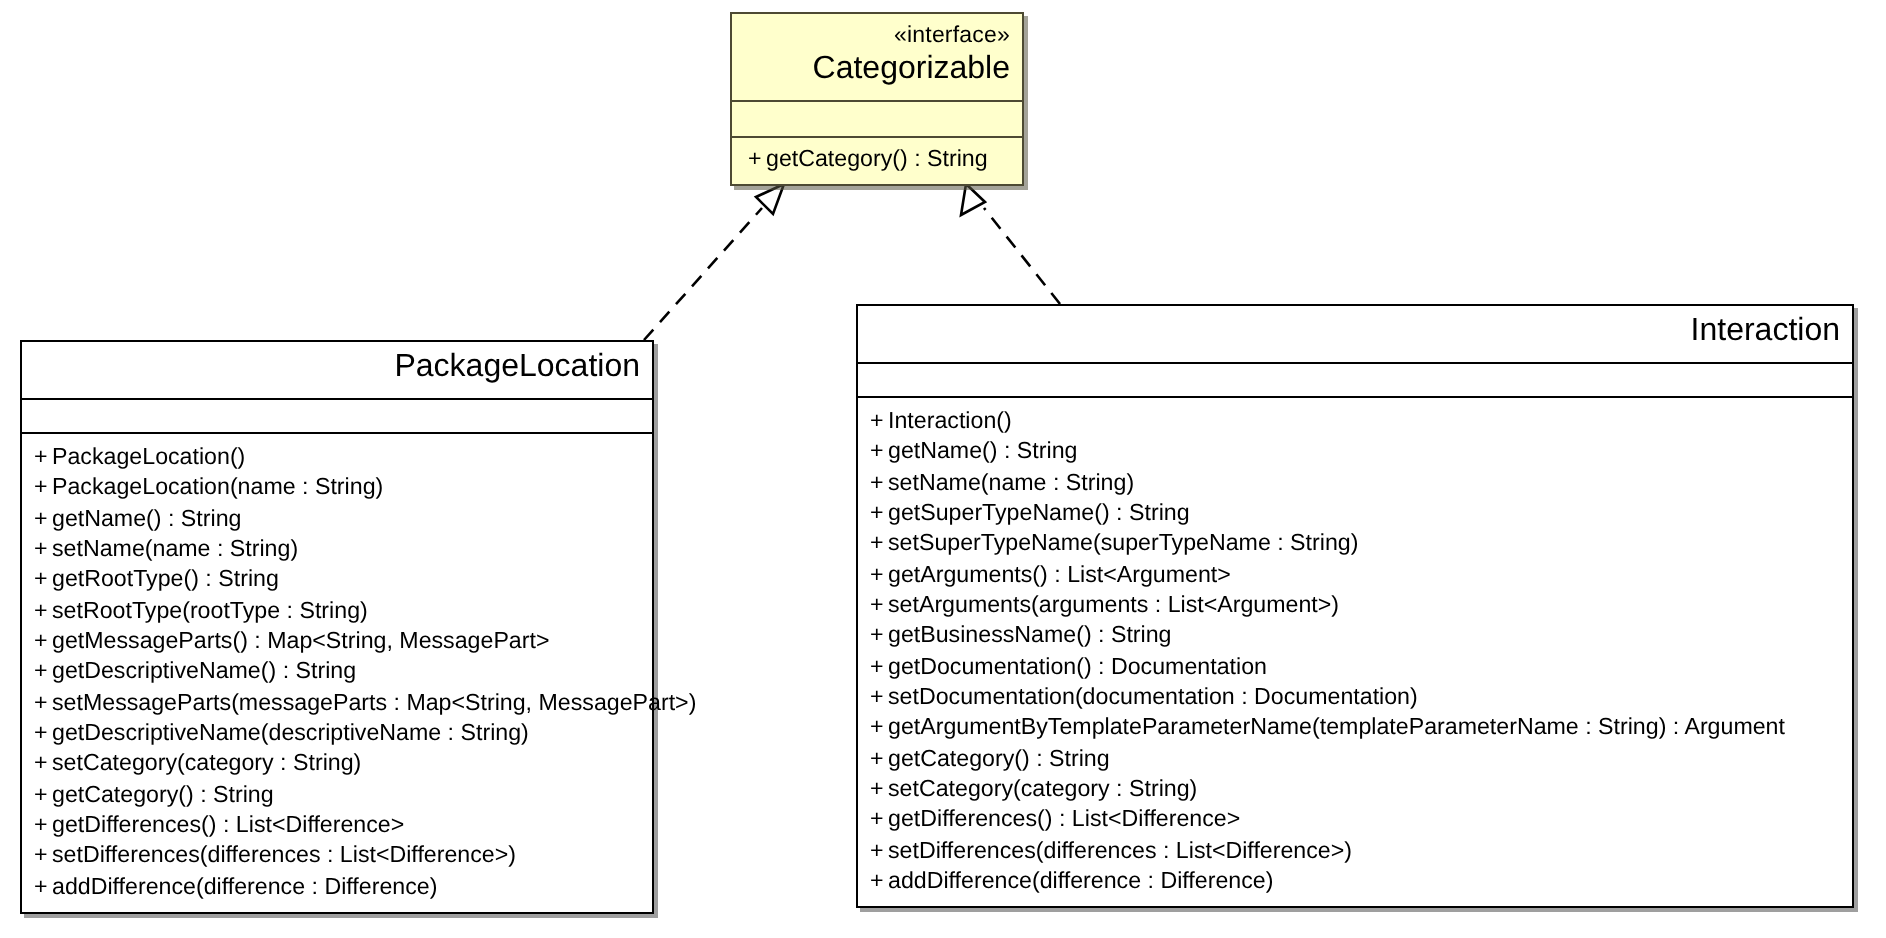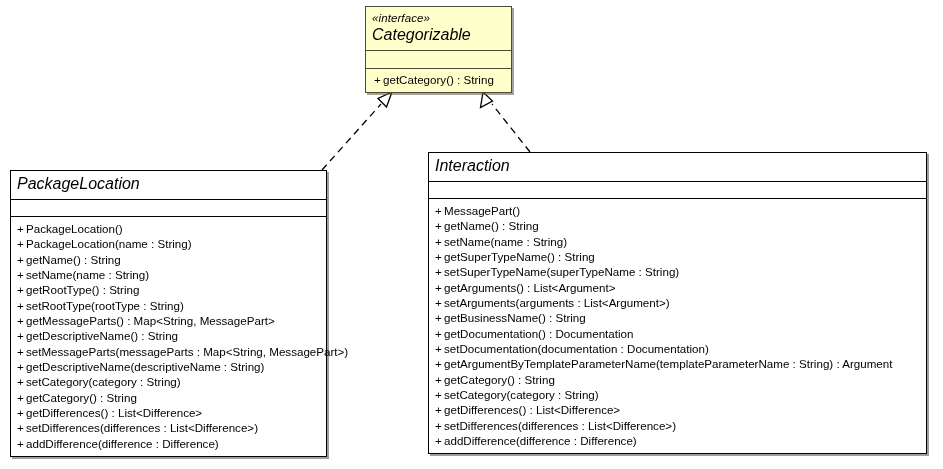--- a/index.html
+++ b/index.html
@@ -44,25 +44,24 @@
     box-shadow: 2px 2px 0 rgba(80,80,80,0.55);
   }
   .uml-box.interface-box {
     background: #ffffcc;
     border: 1px solid #4d4a33;
     box-shadow: 2px 2px 0 rgba(90,88,70,0.55);
   }
 
   .uml-header {
     box-sizing: border-box;
-    text-align: left;
+    text-align: right;
     border-bottom: 1px solid #000000;
     padding: 4px 6px 5px 6px;
     line-height: 1.18;
-    font-style: italic;
   }
   .interface-box .uml-header {
     border-bottom: 1px solid #4d4a33;
     padding: 5px 6px 6px 6px;
   }
   .stereotype {
     display: block;
     font-size: 11.5px;
     letter-spacing: 0.1px;
   }
@@ -179,21 +178,21 @@
       <div class="op-line"><span class="vis">+</span><span>addDifference(difference : Difference)</span></div>
     </div>
   </div>
 
   <div class="uml-box" id="class-interaction">
     <div class="uml-header">
       <span class="class-title">Interaction</span>
     </div>
     <div class="uml-attributes"></div>
     <div class="uml-operations">
-      <div class="op-line"><span class="vis">+</span><span>MessagePart()</span></div>
+      <div class="op-line"><span class="vis">+</span><span>Interaction()</span></div>
       <div class="op-line"><span class="vis">+</span><span>getName() : String</span></div>
       <div class="op-line"><span class="vis">+</span><span>setName(name : String)</span></div>
       <div class="op-line"><span class="vis">+</span><span>getSuperTypeName() : String</span></div>
       <div class="op-line"><span class="vis">+</span><span>setSuperTypeName(superTypeName : String)</span></div>
       <div class="op-line"><span class="vis">+</span><span>getArguments() : List&lt;Argument&gt;</span></div>
       <div class="op-line"><span class="vis">+</span><span>setArguments(arguments : List&lt;Argument&gt;)</span></div>
       <div class="op-line"><span class="vis">+</span><span>getBusinessName() : String</span></div>
       <div class="op-line"><span class="vis">+</span><span>getDocumentation() : Documentation</span></div>
       <div class="op-line"><span class="vis">+</span><span>setDocumentation(documentation : Documentation)</span></div>
       <div class="op-line"><span class="vis">+</span><span>getArgumentByTemplateParameterName(templateParameterName : String) : Argument</span></div>

